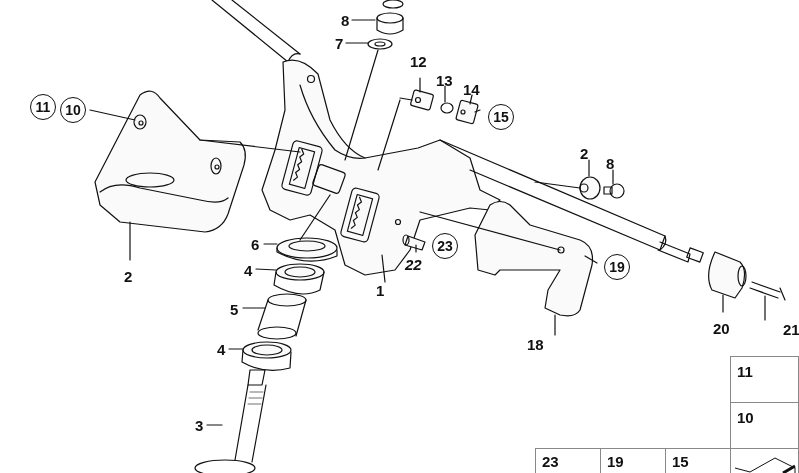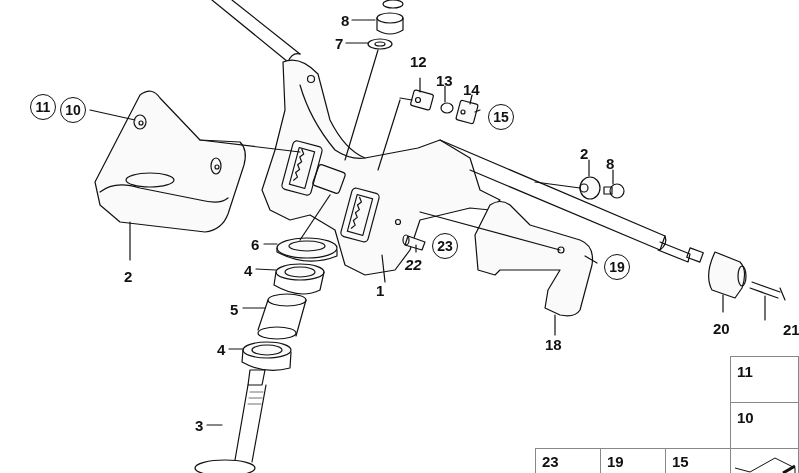--- a/index.html
+++ b/index.html
@@ -197,21 +197,21 @@
 <span class="lbl" style="left:217px;top:342px;">4</span>
 <span class="lbl" style="left:230px;top:302px;">5</span>
 <span class="lbl" style="left:251px;top:237px;">6</span>
 <span class="lbl" style="left:335px;top:36px;">7</span>
 <span class="lbl" style="left:341px;top:13px;">8</span>
 <span class="lbl" style="left:410px;top:54px;">12</span>
 <span class="lbl" style="left:436px;top:73px;">13</span>
 <span class="lbl" style="left:463px;top:82px;">14</span>
 <span class="lbl" style="left:580px;top:146px;">2</span>
 <span class="lbl" style="left:606px;top:156px;">8</span>
-<span class="lbl" style="left:545px;top:337px;">18</span>
+<span class="lbl" style="left:527px;top:337px;">18</span>
 <span class="lbl" style="left:713px;top:313px;margin-top:8px;">20</span>
 <span class="lbl" style="left:755px;top:322px;margin-left:28px;">21</span>
 <span class="lbl" style="left:405px;top:257px;font-style:italic;">22</span>
 
 <div class="circ" style="left:30px;top:94px;">11</div>
 <div class="circ" style="left:60px;top:97px;">10</div>
 <div class="circ" style="left:488px;top:104px;">15</div>
 <div class="circ" style="left:432px;top:233px;">23</div>
 <div class="circ" style="left:604px;top:254px;">19</div>
 

